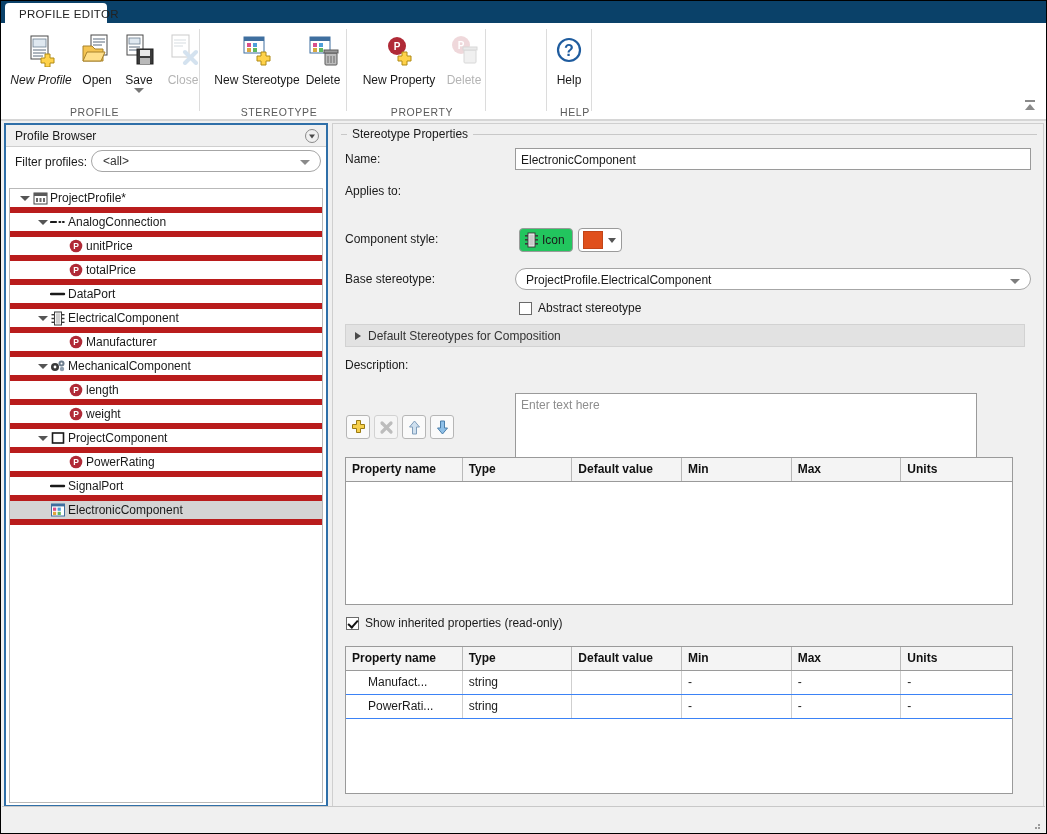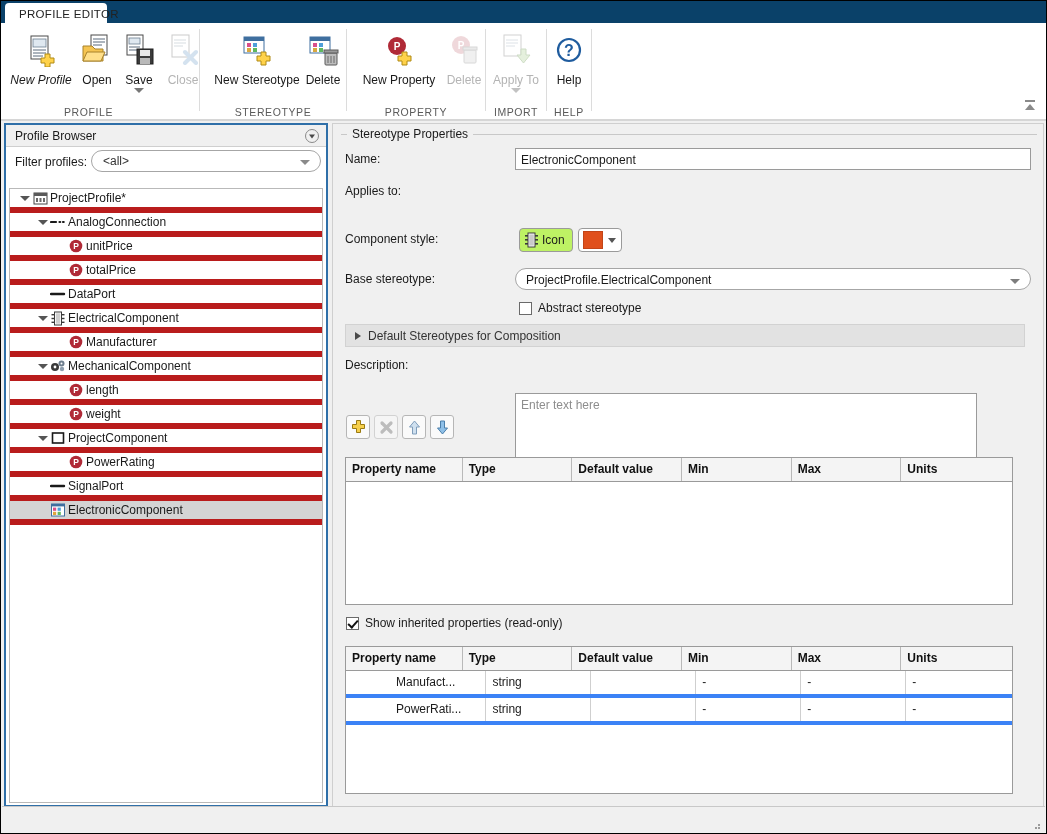--- a/index.html
+++ b/index.html
@@ -16,21 +16,21 @@
   .tabstrip{position:absolute;left:4px;top:2px;width:102px;height:20px;
             background:#fff;border-top-left-radius:4px;border-top-right-radius:4px;}
   .tablabel{position:absolute;left:14px;top:5px;font-size:11.5px;color:#222;
             letter-spacing:.3px;white-space:nowrap;}
 
   
   .ribbon{position:absolute;left:0;top:22px;width:1045px;height:98px;background:#fff;}
   .ribbon-bottom{position:absolute;left:0;top:118px;width:1045px;height:2px;background:#d6d6d6;}
   .rgroup{position:absolute;top:0;height:98px;}
   .rgroup-label{position:absolute;bottom:3px;width:100%;text-align:center;
-                font-size:10.5px;color:#5a5a5a;letter-spacing:.6px;}
+                font-size:10.5px;color:#5a5a5a;letter-spacing:.6px;padding-left:6px;}
   .rsep{position:absolute;top:6px;width:1px;height:82px;background:#dcdcdc;}
   .rbtn{position:absolute;top:6px;width:72px;text-align:center;cursor:default;}
   .rbtn .ic{height:42px;display:flex;align-items:center;justify-content:center;}
   .rbtn .lbl{font-size:12px;color:#1a1a1a;margin-top:2px;line-height:14px;}
   .rbtn.disabled .lbl{color:#b4b4b4;}
   .rbtn.disabled .ic{opacity:.38;}
   .caret{margin:1px auto 0;width:0;height:0;border-left:5px solid transparent;
          border-right:5px solid transparent;border-top:5px solid #777;}
   .caret.dim{border-top-color:#c2c2c2;}
   .collapse-arrow{position:absolute;right:8px;top:98px;width:16px;height:14px;}
@@ -74,21 +74,21 @@
   .selinput{position:absolute;background:#fff;border:1px solid #a6a6a6;
             border-radius:11px;box-sizing:border-box;}
   .selinput.dis{background:#eaeaea;border-color:#c4c4c4;}
   .selinput .sv{position:absolute;left:10px;top:4px;font-size:12px;color:#1a1a1a;}
   .selinput.dis .sv{color:#9b9b9b;}
   .selinput .dd{position:absolute;right:10px;top:10px;width:0;height:0;
                 border-left:5px solid transparent;border-right:5px solid transparent;
                 border-top:5px solid #7d7d7d;}
   .selinput.dis .dd{border-top-color:#bdbdbd;}
 
-  .chipbtn{position:absolute;height:24px;background:#bef264;border:1px solid #9a9a9a;
+  .chipbtn{position:absolute;height:24px;background:#22c55e;border:1px solid #9a9a9a;
            border-radius:4px;box-sizing:border-box;display:flex;align-items:center;}
   .chipbtn .cl{font-size:12px;color:#1a1a1a;margin-left:4px;margin-right:7px;}
   .swatchbtn{position:absolute;height:24px;width:44px;background:#fff;border:1px solid #9a9a9a;
              border-radius:4px;box-sizing:border-box;display:flex;align-items:center;}
   .swatch{width:18px;height:16px;margin-left:4px;border:1px solid #00000022;}
   .swatchbtn .dd{margin-left:5px;width:0;height:0;border-left:4px solid transparent;
                  border-right:4px solid transparent;border-top:5px solid #555;}
 
   .cbrow{position:absolute;display:flex;align-items:center;}
   .cbox{width:13px;height:13px;background:#fff;border:1px solid #6a6a6a;box-sizing:border-box;
@@ -109,21 +109,21 @@
   .minibtn{position:absolute;width:24px;height:24px;background:#fafafa;border:1px solid #b6b6b6;
            border-radius:3px;box-sizing:border-box;display:flex;align-items:center;justify-content:center;}
   .minibtn.dis{border-color:#d2d2d2;background:#f5f5f5;}
 
   
   .tbl{position:absolute;background:#fff;border:1px solid #9a9a9a;box-sizing:border-box;overflow:hidden;}
   .thead{display:flex;height:23px;background:#f4f4f4;border-bottom:1px solid #9a9a9a;}
   .th{font-size:12px;font-weight:bold;color:#111;padding:4px 0 0 6px;box-sizing:border-box;
       border-right:1px solid #b9b9b9;height:23px;}
   .th:last-child{border-right:none;}
-  .tr{display:flex;height:23px;border-bottom:4px solid #3b82f6;padding-left:28px;}
+  .tr{display:flex;height:23px;border-bottom:1px solid #3b82f6;}
   .td{font-size:12px;color:#1a1a1a;padding:4px 0 0 6px;box-sizing:border-box;
       border-right:1px solid #cfcfcf;height:23px;overflow:hidden;white-space:nowrap;}
   .td:last-child{border-right:none;}
   .td.indent{padding-left:22px;}
 
   .statusbar{position:absolute;left:1px;bottom:1px;width:1043px;height:26px;background:#f0f0f0;
              border-top:1px solid #c8c8c8;box-sizing:border-box;}
   .grip{position:absolute;right:4px;bottom:3px;width:10px;height:10px;}
 </style>
 </head>
@@ -265,38 +265,20 @@
             <rect x="17" y="17" width="12" height="13" rx="1" fill="#d8d8d8" stroke="#9a9a9a"></rect>
             <rect x="16" y="14" width="14" height="3" fill="#cacaca" stroke="#9a9a9a"></rect>
           </svg>
         </div>
         <div class="lbl">Delete</div>
       </div>
       <div class="rgroup-label">PROPERTY</div>
     </div>
     <div class="rsep" style="left:484px;"></div>
 
-    <div class="rgroup" style="left:485px;width:60px;">
-      <div class="rbtn disabled" style="left:0;width:60px;">
-        <div class="ic">
-          <svg width="34" height="34" viewBox="0 0 34 34">
-            <rect x="5" y="2" width="17" height="21" fill="#fff" stroke="#8a8a8a"></rect>
-            <g stroke="#a9b6c3" stroke-width="1">
-                <line x1="7" y1="7" x2="19" y2="7"></line>
-                <line x1="7" y1="10" x2="19" y2="10"></line>
-                <line x1="7" y1="13" x2="16" y2="13"></line>
-              </g>
-            <path d="M22 16h5v6h4l-6.5 8L18 22h4z" fill="#bcd9a8" stroke="#7fa468"></path>
-          </svg>
-        </div>
-        <div class="lbl">Apply To</div>
-        <div class="caret dim"></div>
-      </div>
-      <div class="rgroup-label">IMPORT</div>
-    </div>
     <div class="rsep" style="left:545px;"></div>
 
     <div class="rgroup" style="left:546px;width:44px;">
       <div class="rbtn" style="left:0;width:44px;">
         <div class="ic">
           <svg width="30" height="30" viewBox="0 0 30 30">
             <circle cx="15" cy="15" r="11" fill="#fff" stroke="#1f5c9e" stroke-width="2.2"></circle>
             <text x="15" y="21" font-family="Liberation Sans, sans-serif" font-size="16" font-weight="bold" fill="#1f5c9e" text-anchor="middle">?</text>
           </svg>
         </div>

